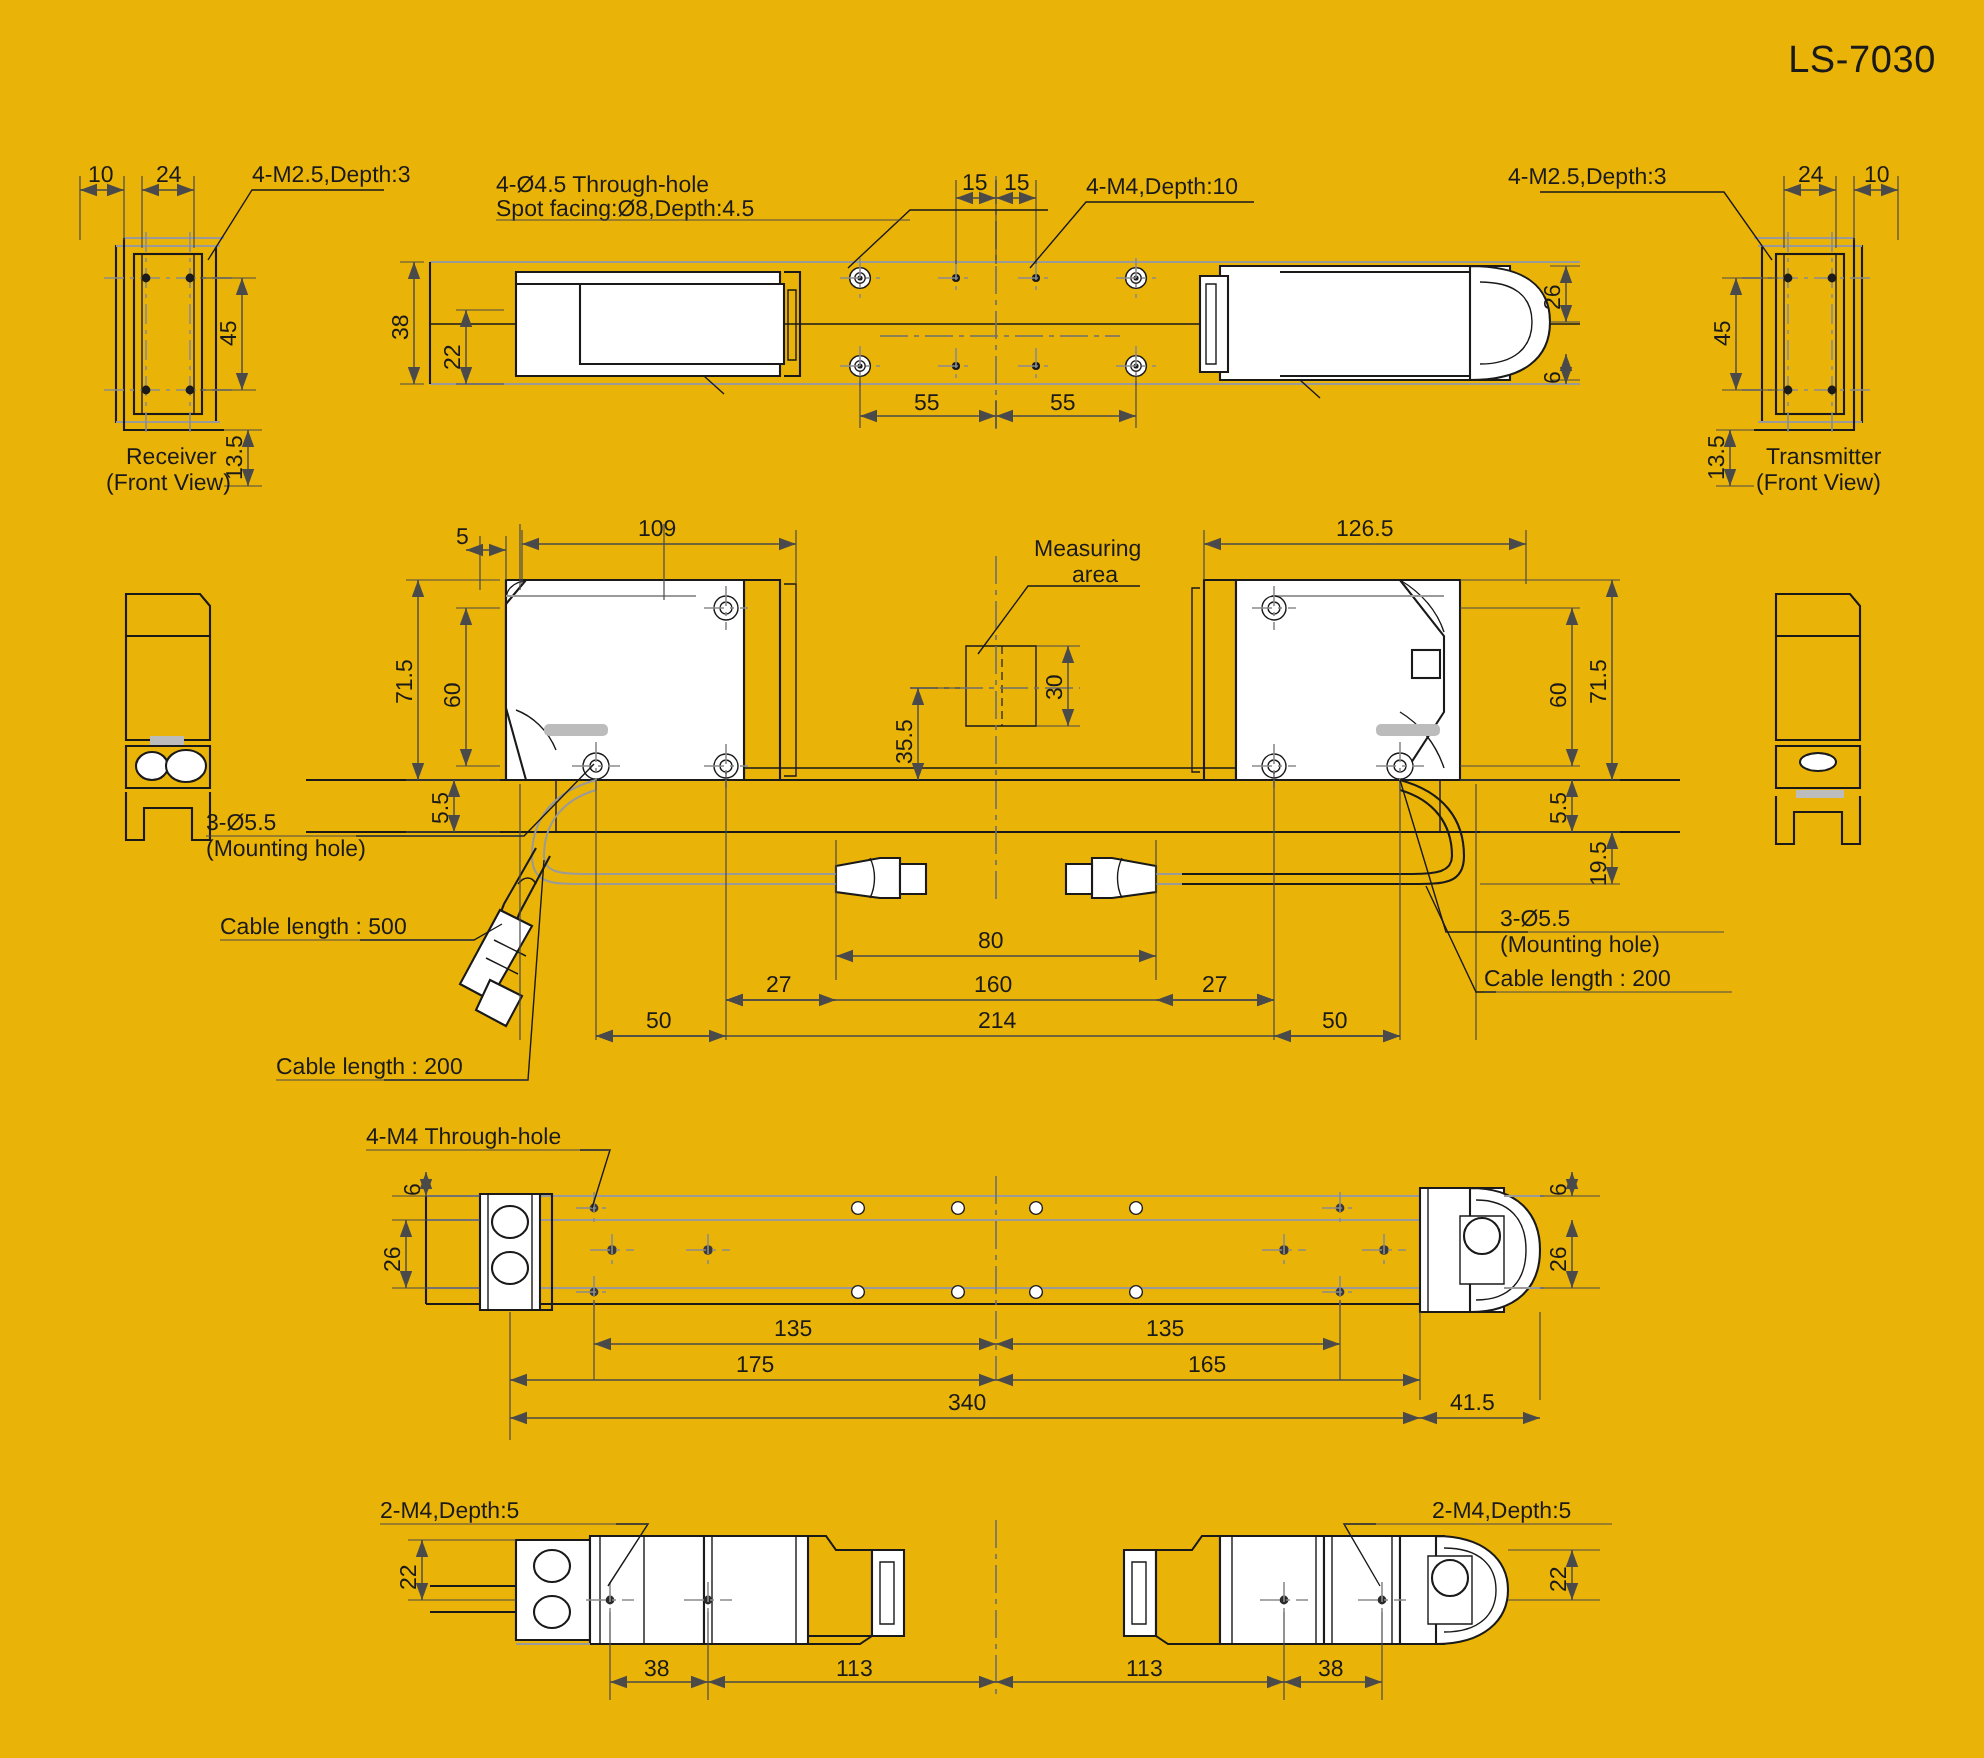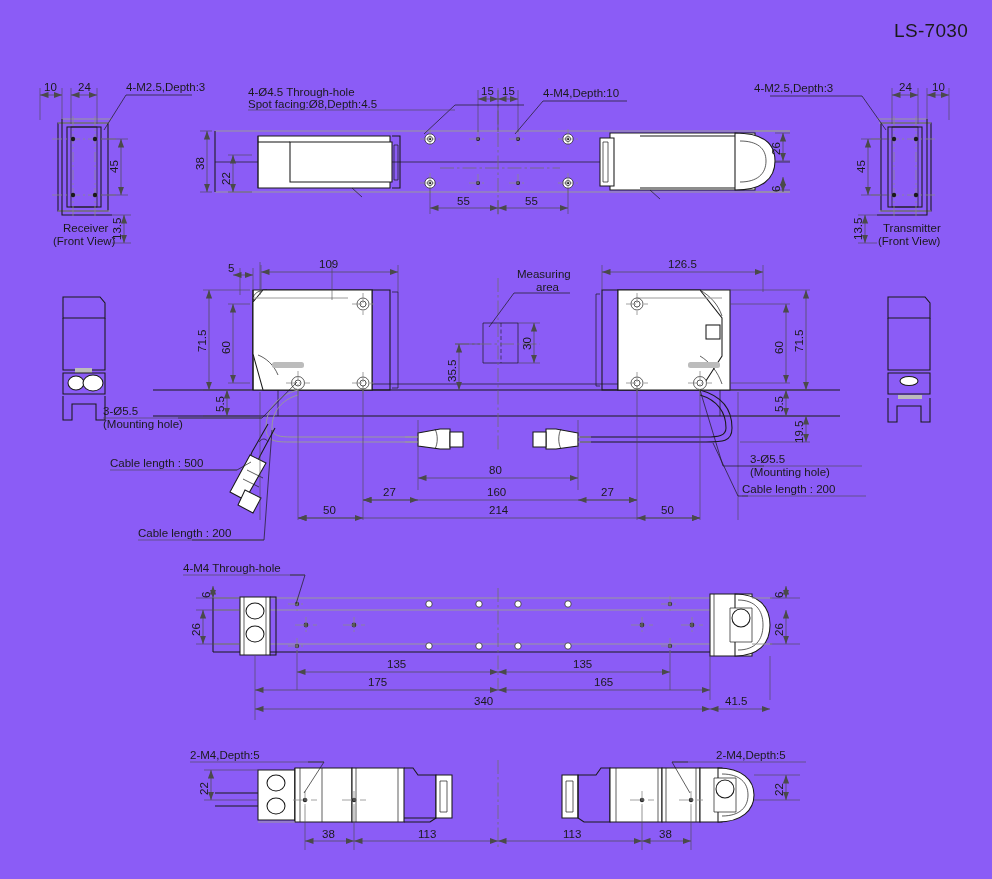--- a/index.html
+++ b/index.html
@@ -9,21 +9,21 @@
     background: #ffffff;
   }
   body {
     font-family: "Liberation Sans", sans-serif;
     color: #1a1a1a;
   }
   #sheet {
     position: relative;
     width: 992px;
     height: 879px;
-    background: #8b5cf6;
+    background: #eab308;
     overflow: hidden;
   }
   #sheet svg {
     position: absolute;
     left: 0;
     top: 0;
   }
   .model-title {
     position: absolute;
     right: 24px;

